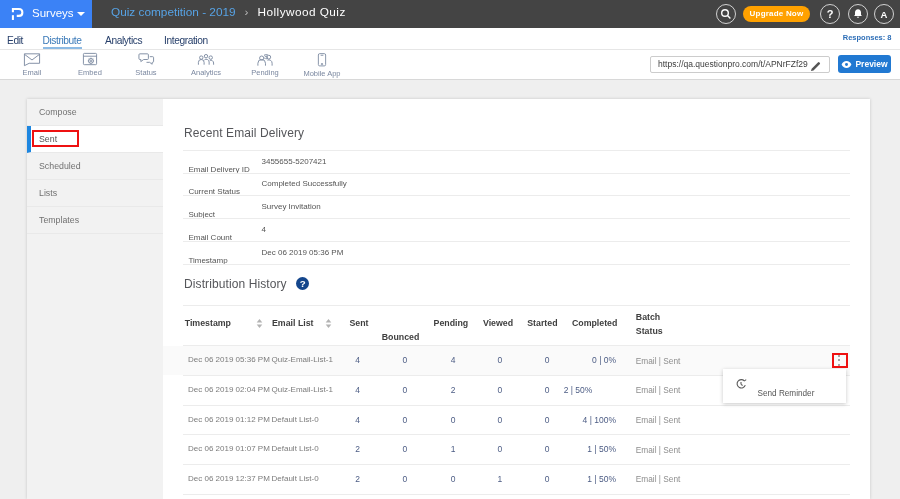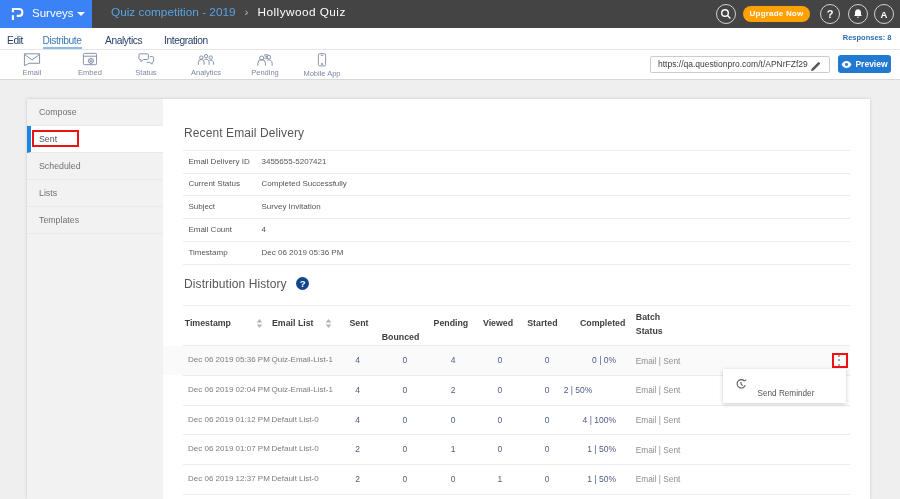--- a/index.html
+++ b/index.html
@@ -35,21 +35,21 @@
 
 .panel { position:absolute; left:27px; top:99px; width:843px; height:400px; background:#fff; box-shadow:0 0 3px rgba(0,0,0,0.18); }
 .sidebar { position:absolute; left:27px; top:99px; width:136px; height:400px; background:#f2f2f2; }
 .sitem { position:absolute; left:0; width:136px; height:27px; font-size:8.8px; color:#717171; line-height:26px; padding-left:12px; border-bottom:1px solid #e9e9e9; }
 .sitem.active { background:#fff; border-left:4px solid #1d86e0; padding-left:8px; color:#555; }
 .redbox { position:absolute; border:2px solid #ee1111; z-index:6; }
 
 h2 { position:absolute; font-size:12px; font-weight:normal; color:#55565a; line-height:14px; letter-spacing:0.1px; white-space:nowrap; }
 
 .hl { position:absolute; height:0; border-top:1px solid #ececec; }
-.rl { position:absolute; font-size:8px; line-height:9px; color:#555; }
+.rl { position:absolute; font-size:8px; line-height:9px; color:#555;margin-top:8px; }
 .rv { position:absolute; font-size:8px; line-height:9px; color:#555; }
 
 .dhead { position:absolute; font-size:8.8px; font-weight:bold; color:#3f3f3f; line-height:10px; white-space:nowrap; }
 .dc { position:absolute; font-size:8px; line-height:10px; white-space:nowrap; }
 .gray { color:#7b7b7b; }
 .lgray { color:#8d8d8d; font-size:8.3px; }
 .num { color:#4c5c84; font-size:8.5px; }
 .sorticon { position:absolute; width:7px; height:9px; }
 
 .popup { position:absolute; left:722.5px; top:368.5px; width:123.5px; height:34px; background:#fff; box-shadow:0 1px 4px rgba(0,0,0,0.22); z-index:5; }
@@ -205,21 +205,21 @@
 <div class="dhead" style="left:272px;top:318px;">Email List</div>
 <svg class="sorticon" style="left:324.5px;top:318.5px;" viewBox="0 0 7 9">
     <path d="M3.5,0 L6.3,3.6 H0.7 Z" fill="#b3b3b3"></path>
     <path d="M3.5,9 L6.3,5.4 H0.7 Z" fill="#b3b3b3"></path>
   </svg>
 <div class="dhead" style="left:339px;top:318px;width:40px;text-align:center;">Sent</div>
 <div class="dhead" style="left:381.7px;top:332px;width:40px;text-align:left;">Bounced</div>
 <div class="dhead" style="left:430.9px;top:318px;width:40px;text-align:center;">Pending</div>
 <div class="dhead" style="left:478px;top:318px;width:40px;text-align:center;">Viewed</div>
 <div class="dhead" style="left:522.4px;top:318px;width:40px;text-align:center;">Started</div>
-<div class="dhead" style="left:541.4px;top:318px;width:76px;text-align:right;margin-left:8px;">Completed</div>
+<div class="dhead" style="left:541.4px;top:318px;width:76px;text-align:right;">Completed</div>
 <div class="dhead" style="left:635.8px;top:311px;line-height:13.5px;">Batch<br>Status</div>
 <div class="hl" style="left:183px;top:345.4px;width:667px;"></div>
 <div style="position:absolute;left:163px;top:346px;width:687px;height:29px;background:#fafafa;"></div>
 
 <div class="dc gray" style="left:188px;top:355.2px;">Dec 06 2019 05:36 PM</div>
 <div class="dc gray" style="left:271.5px;top:355.2px;">Quiz-Email-List-1</div>
 <div class="dc num" style="left:337.6px;top:355.2px;width:40px;text-align:center;">4</div>
 <div class="dc num" style="left:384.8px;top:355.2px;width:40px;text-align:center;">0</div>
 <div class="dc num" style="left:433px;top:355.2px;width:40px;text-align:center;">4</div>
 <div class="dc num" style="left:479.8px;top:355.2px;width:40px;text-align:center;">0</div>

